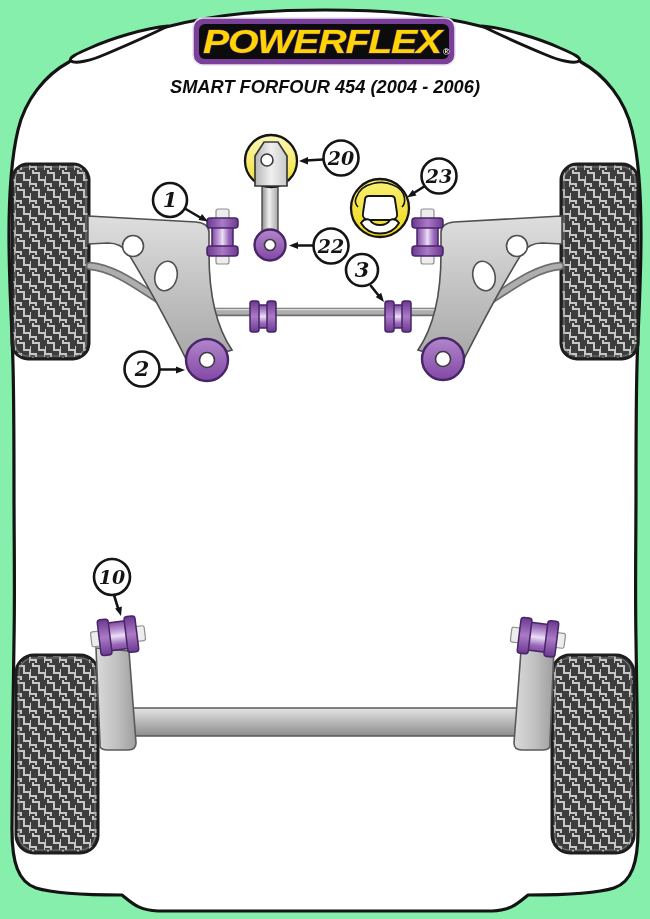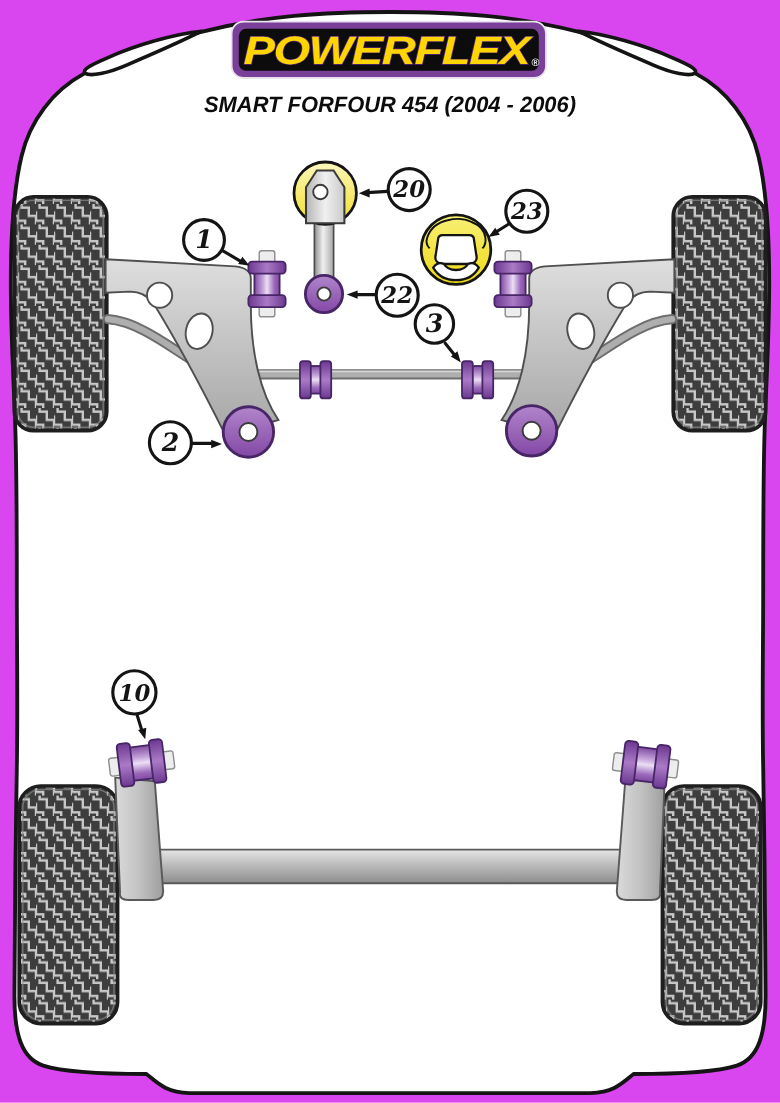--- a/index.html
+++ b/index.html
@@ -1,16 +1,16 @@
 <!DOCTYPE html>
 <html style="--brand-purple: #7a3f98; --brand-yellow: #ffd500; --logo-bg: #0c0c0c; --bush-purple: #9455b3; --bush-outline: #472566; --part-yellow: #f3df25; --metal-gray: #bfbfbf; --tire-dark: #3d3d3d; --tread-light: #c7c7c7; --line-black: #141414;"><head>
 <meta charset="utf-8">
 <style>
   html,body{margin:0;padding:0;background:#ffffff;}
-  .stage{position:relative;width:650px;height:919px;background:#d946ef;overflow:hidden;
+  .stage{position:relative;width:650px;height:919px;background:#86efac;overflow:hidden;
          font-family:"Liberation Sans",sans-serif;}
   svg{position:absolute;inset:0;display:block;}
 
   .outline{fill:#ffffff;stroke:var(--line-black,#141414);stroke-width:3.2;stroke-linejoin:round;}
   .mirror{fill:#ffffff;stroke:var(--line-black,#141414);stroke-width:3;stroke-linejoin:round;}
 
   .logo-outer{fill:var(--brand-purple,#7a3f98);stroke:#e9e2ef;stroke-width:1.5;}
   .logo-inner{fill:var(--logo-bg,#0c0c0c);}
   .brand-text{fill:var(--brand-yellow,#ffd500);stroke:#5c2a82;stroke-width:1.1;paint-order:stroke;
               font-family:"Liberation Sans",sans-serif;font-weight:bold;font-style:italic;

